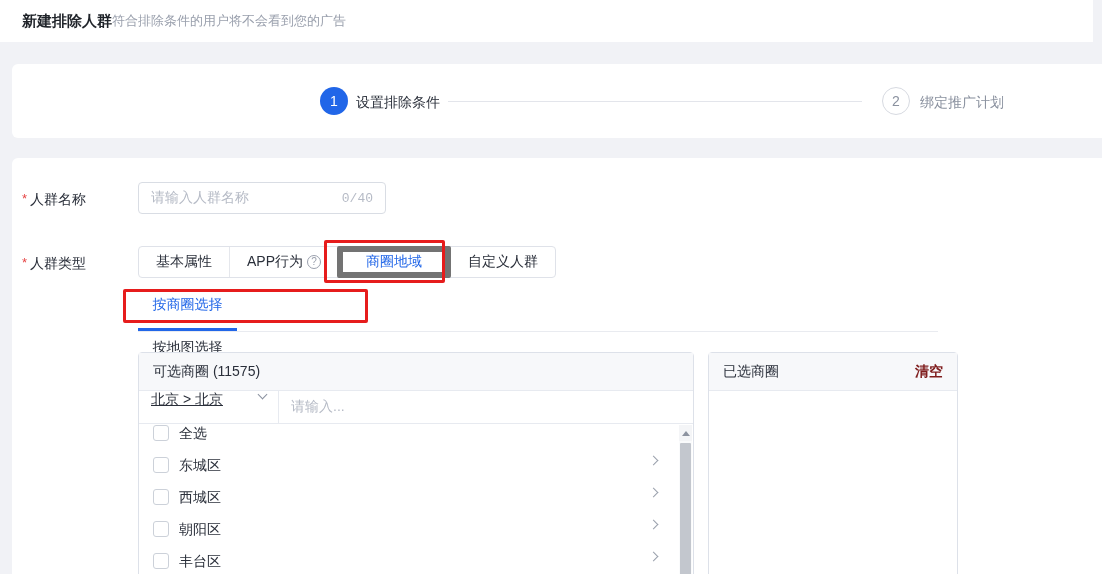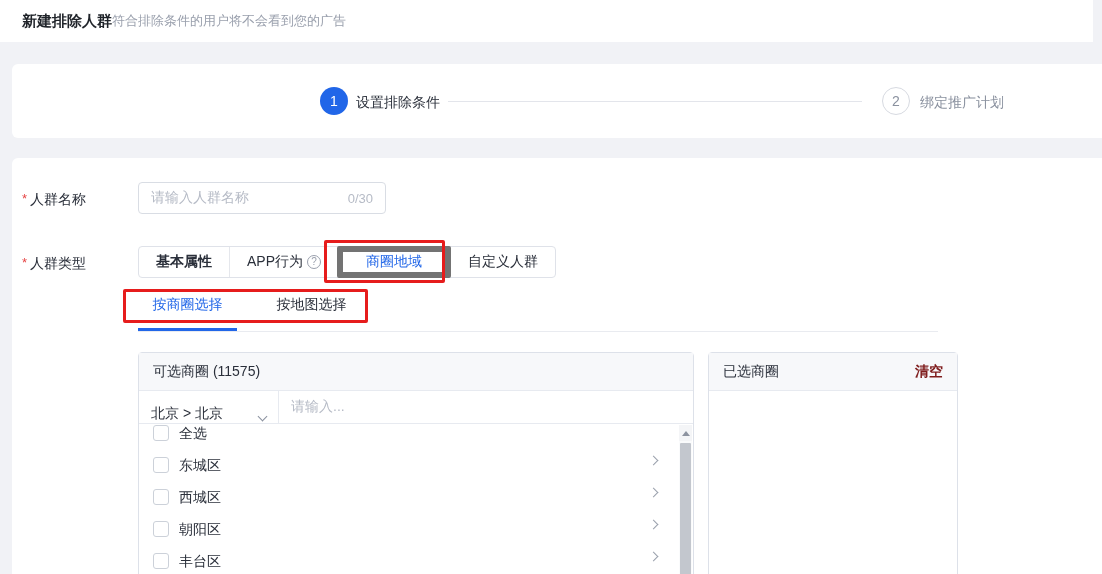--- a/index.html
+++ b/index.html
@@ -32,38 +32,38 @@
   .main-card { position:absolute; top:158px; left:12px; right:0; height:430px;
                background:#fff; border-radius:6px 0 0 0; }
   .main-card > * { position:absolute; }
   .field-label { font-size:14px; color:#2a2f3a; }
   .req { color:#e64545; margin-right:3px; font-size:13px; vertical-align:1px; }
   .lbl-name { left:10px; top:33px; }
   .lbl-type { left:10px; top:97px; }
 
   .name-input { left:126px; top:24px; width:248px; height:32px;
                 border:1px solid #d9dde4; border-radius:4px; background:#fff;
-                display:flex; align-items:center; padding:0 12px; }
+                display:flex; align-items:center; padding:0 12px;font-family:Liberation Mono, monospace; }
   .name-input .placeholder { color:#b6bbc6; }
   .name-input .counter { margin-left:auto; color:#b6bbc6; font-size:13px; }
 
   
   .tab-group { left:126px; top:88px; height:32px; display:flex; align-items:stretch;
                border:1px solid #dfe2e9; border-radius:4px; background:#fff; }
   .tab-seg { display:flex; align-items:center; padding:0 17px; color:#2a2f3a;
              border-left:1px solid #e5e7ec; white-space:nowrap; }
-  .tab-seg:first-child { border-left:none;font-weight:bold; }
+  .tab-seg:first-child { border-left:none; }
   .tab-seg.active { position:relative; z-index:1; margin:-1px; padding:0 23px;
                     border:6px solid #737373; border-radius:2px; background:#fff; color:#2166e8; }
   .help-icon { width:14px; height:14px; border:1px solid #9aa0ad; border-radius:50%;
                color:#9aa0ad; font-size:10px; line-height:12px; text-align:center;
                margin-left:4px; display:inline-block; }
 
   
-  .subtabs { left:126px; top:138px; display:flex; gap:25px; }
+  .subtabs { left:126px; top:138px; display:flex; gap:25px;flex-direction:column; }
   .subtab { width:99px; text-align:center; color:#2a2f3a; }
   .subtab.active { color:#2166e8; }
   .subtab-track { left:126px; top:173px; width:800px; height:1px; background:#e9ebf0; }
   .subtab-bar { left:126px; top:170px; width:99px; height:3px; background:#2166e8; z-index:2; }
 
   
   .anno { border:3px solid #e61c1c; border-radius:2px; z-index:6; pointer-events:none; }
   .anno-tab { left:312px; top:82px; width:121px; height:43px; }
   .anno-subtabs { left:111px; top:131px; width:245px; height:34px; }
 
@@ -71,21 +71,21 @@
   .panel { top:194px; height:416px; background:#fff;
            border:1px solid #dde1e9; border-radius:4px 4px 0 0; }
   .panel-left { left:126px; width:556px; }
   .panel-right { left:696px; width:250px; }
   .panel-header { height:38px; background:#f7f8fa; border-bottom:1px solid #e7eaf0;
                   display:flex; align-items:center; padding:0 14px; color:#2a2f3a; }
   .clear-btn { margin-left:auto; color:#7f1d1d;font-weight:bold; }
 
   .selector-row { height:33px; border-bottom:1px solid #e7eaf0; display:flex; align-items:stretch; }
   .region-select { width:140px; border-right:1px solid #e7eaf0; display:flex;
-                   align-items:flex-end; padding:0 12px; }
+                   align-items:flex-start; padding:0 12px;text-decoration:underline; }
   .chev-down { width:7px; height:7px; border-right:1.5px solid #8a919f; border-bottom:1.5px solid #8a919f;
                transform:rotate(45deg); margin-left:auto; margin-bottom:3px; }
   .search-box { flex:1; display:flex; align-items:center; padding-left:12px; color:#b6bbc6; }
 
   .list { position:absolute; left:1px; right:14px; top:72px; }
   .list-row { height:32px; display:flex; padding:0 22px 0 13px; }
   .checkbox { width:16px; height:16px; border:1px solid #ccd1d9; border-radius:3px;
               background:#fff; margin-right:10px; flex:none; }
   .chev-right { width:7px; height:7px; border-right:1.3px solid #9aa0ac; border-bottom:1.3px solid #9aa0ac;
                 transform:rotate(-45deg); margin-left:auto; }
@@ -112,21 +112,21 @@
   <div class="step-label-2">绑定推广计划</div>
 </div>
 
 <div class="main-card">
 
   <div class="field-label lbl-name">
     <span class="req">*</span><span>人群名称</span>
   </div>
   <div class="name-input">
     <span class="placeholder">请输入人群名称</span>
-    <span class="counter">0/30</span>
+    <span class="counter">0/40</span>
   </div>
 
   <div class="field-label lbl-type">
     <span class="req">*</span><span>人群类型</span>
   </div>
 
   <div class="tab-group">
     <div class="tab-seg">
       <span>基本属性</span>
     </div>

